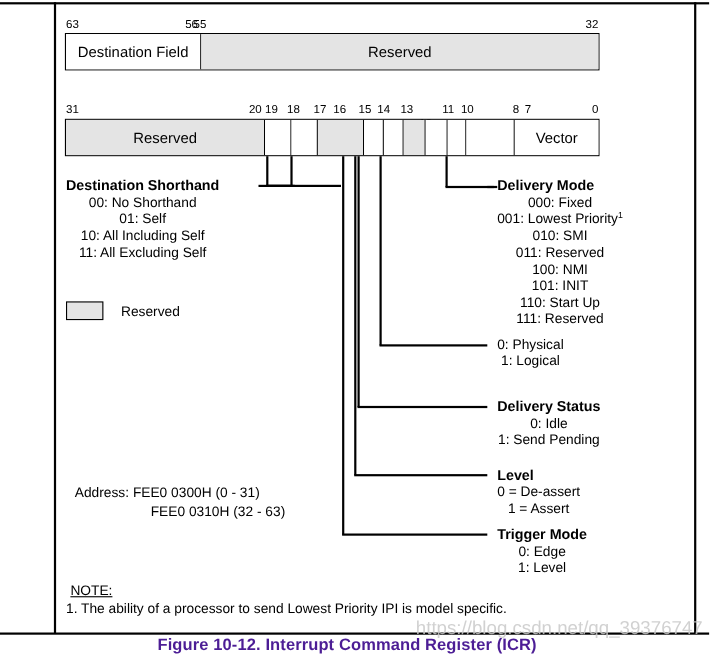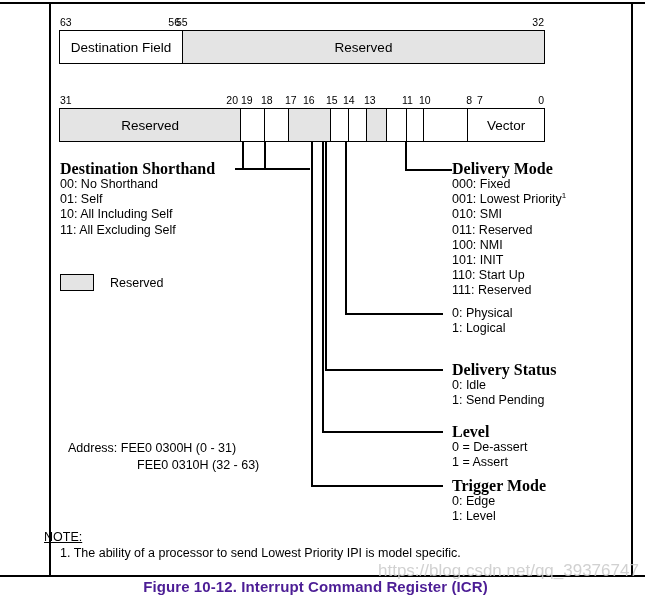--- a/index.html
+++ b/index.html
@@ -87,26 +87,25 @@
   }
   
   .ann {
     position: absolute;
     font-size: 12.5px;
     line-height: 15.2px;
     white-space: nowrap;
   }
   .ann .ttl {
     font-weight: bold;
-    font-size: 16px;
+    font-size: 13px;
     line-height: 16px;
     display: block;
-    font-family: Liberation Serif, serif;
-  }
-  .ann .opt { display: block; }
+  }
+  .ann .opt { display: block; text-align: center; }
   sup { font-size: 8px; vertical-align: super; line-height: 0; }
   
   .legend-box {
     position: absolute;
     width: 34px; height: 17px;
     background: #e4e4e4;
     border: 1.6px solid #000;
     box-sizing: border-box;
   }
   .legend-label {
@@ -265,20 +264,20 @@
 
   <div class="ann" style="left:452px; top:478px;">
     <span class="ttl">Trigger Mode</span>
     <span class="opt">0: Edge</span>
     <span class="opt">1: Level</span>
   </div>
 
   <div class="addr" style="left:68px; top:440px;">Address: FEE0 0300H (0 - 31)</div>
   <div class="addr" style="left:137px; top:457px;">FEE0 0310H (32 - 63)</div>
 
-  <div class="note" style="left:44px; top:529px;text-decoration:underline;">NOTE:</div>
+  <div class="note" style="left:64px; top:529px;text-decoration:underline;">NOTE:</div>
   <div class="note" style="left:60px; top:545px;">1. The ability of a processor to send Lowest Priority IPI is model specific.</div>
 
   <div class="watermark">https://blog.csdn.net/qq_39376747</div>
 
   <div class="caption">Figure 10-12.  Interrupt Command Register (ICR)</div>
 
 </div>
 
 </body></html>

